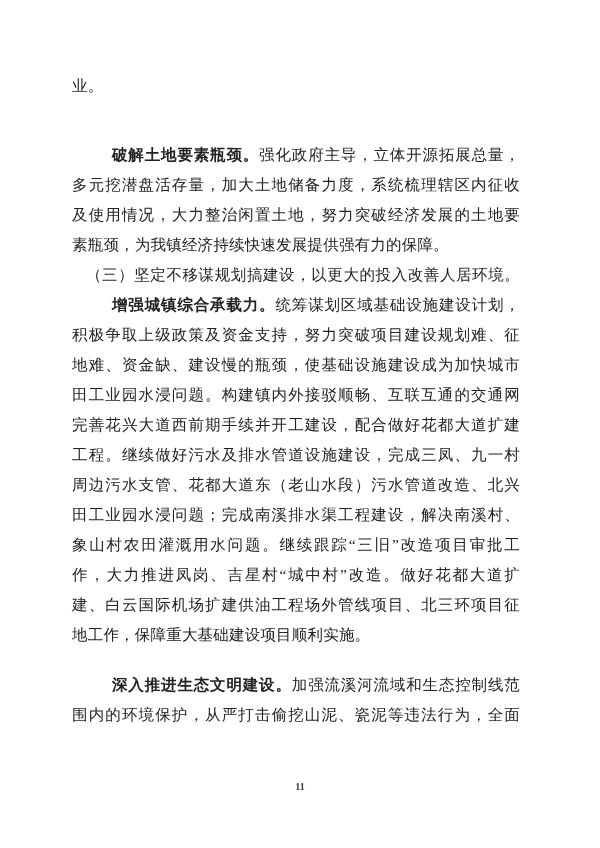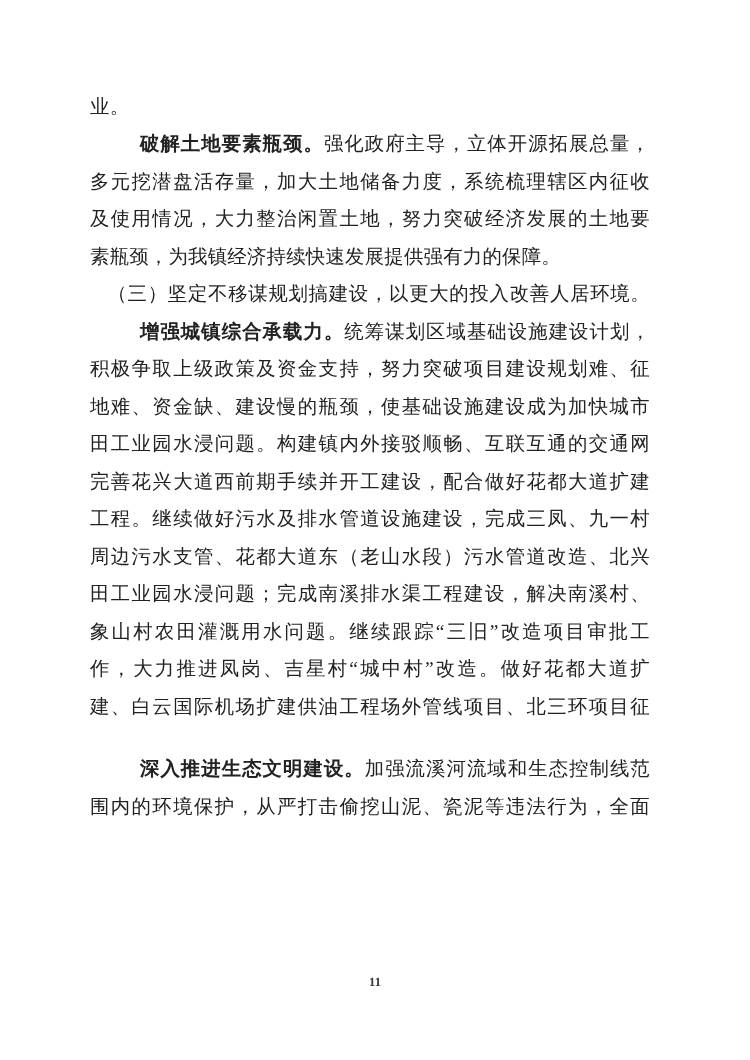--- a/index.html
+++ b/index.html
@@ -55,33 +55,34 @@
     font-family: "Liberation Serif", "DejaVu Serif", serif;
     font-weight: bold;
   }
 </style>
 </head>
 <body>
 
 <div class="page">
   <div class="doc-body" id="doc-body">
       <div class="line">业。</div>
-      <div class="line just" style="padding-left: 40px;"><span class="lead">破解土地要素瓶颈。</span>强化政府主导，立体开源拓展总量，</div>
+      <div class="line just" style="padding-left: 40px; margin-top: 39px;"><span class="lead">破解土地要素瓶颈。</span>强化政府主导，立体开源拓展总量，</div>
       <div class="line just">多元挖潜盘活存量，加大土地储备力度，系统梳理辖区内征收</div>
       <div class="line just">及使用情况，大力整治闲置土地，努力突破经济发展的土地要</div>
       <div class="line">素瓶颈，为我镇经济持续快速发展提供强有力的保障。</div>
       <div class="line just kai" style="padding-left: 14px;">（三）坚定不移谋规划搞建设，以更大的投入改善人居环境。</div>
       <div class="line just" style="padding-left: 40px;"><span class="lead">增强城镇综合承载力。</span>统筹谋划区域基础设施建设计划，</div>
       <div class="line just">积极争取上级政策及资金支持，努力突破项目建设规划难、征</div>
       <div class="line just">地难、资金缺、建设慢的瓶颈，使基础设施建设成为加快城市</div>
       <div class="line just">田工业园水浸问题。构建镇内外接驳顺畅、互联互通的交通网</div>
       <div class="line just">完善花兴大道西前期手续并开工建设，配合做好花都大道扩建</div>
       <div class="line just">工程。继续做好污水及排水管道设施建设，完成三凤、九一村</div>
       <div class="line just">周边污水支管、花都大道东（老山水段）污水管道改造、北兴</div>
       <div class="line just">田工业园水浸问题；完成南溪排水渠工程建设，解决南溪村、</div>
       <div class="line just">象山村农田灌溉用水问题。继续跟踪“三旧”改造项目审批工</div>
       <div class="line just">作，大力推进凤岗、吉星村“城中村”改造。做好花都大道扩</div>
       <div class="line just">建、白云国际机场扩建供油工程场外管线项目、北三环项目征</div>
+      <div class="line">地工作，保障重大基础建设项目顺利实施。</div>
       <div class="line just" style="padding-left: 40px; margin-top: 20px;"><span class="lead">深入推进生态文明建设。</span>加强流溪河流域和生态控制线范</div>
       <div class="line just">围内的环境保护，从严打击偷挖山泥、瓷泥等违法行为，全面</div>
     </div>
   <div class="page-number">11</div>
 </div>
 
 </body></html>

